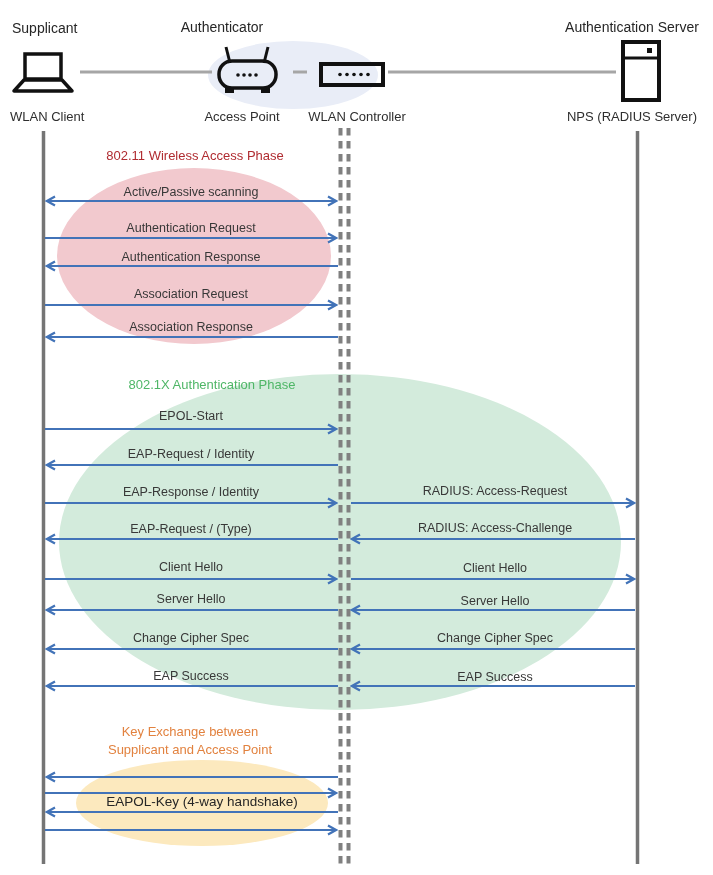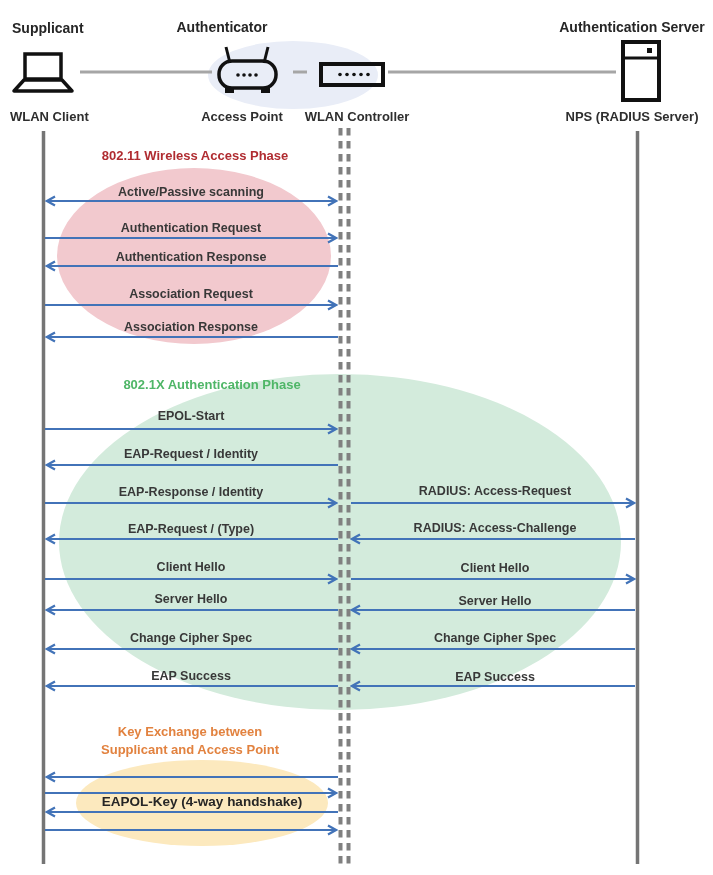--- a/index.html
+++ b/index.html
@@ -1,17 +1,17 @@
 <!DOCTYPE html>
 <html><head>
 <meta charset="utf-8">
 <style>
   html,body{margin:0;padding:0;background:#ffffff;}
   .stage{position:relative;width:713px;height:875px;background:#ffffff;overflow:hidden;
-         font-family:"Liberation Sans",sans-serif;font-weight:bold;}
+         font-family:"Liberation Sans",sans-serif;}
   svg text{font-family:"Liberation Sans",sans-serif;}
   .role-label{font-size:14px;fill:#262626;}
   .node-label{font-size:13px;fill:#2e2e2e;}
   .msg-label{font-size:12.5px;fill:#383838;}
   .phase-title{font-size:13px;}
   .eapol-label{font-size:13.5px;fill:#262626;}
   .icon-stroke{fill:none;stroke:#111111;}
 </style>
 </head>
 <body>

